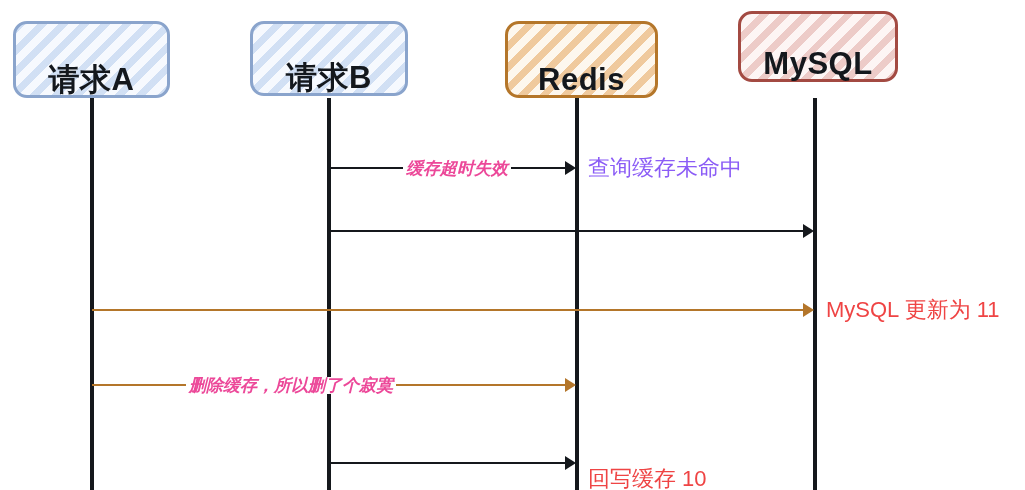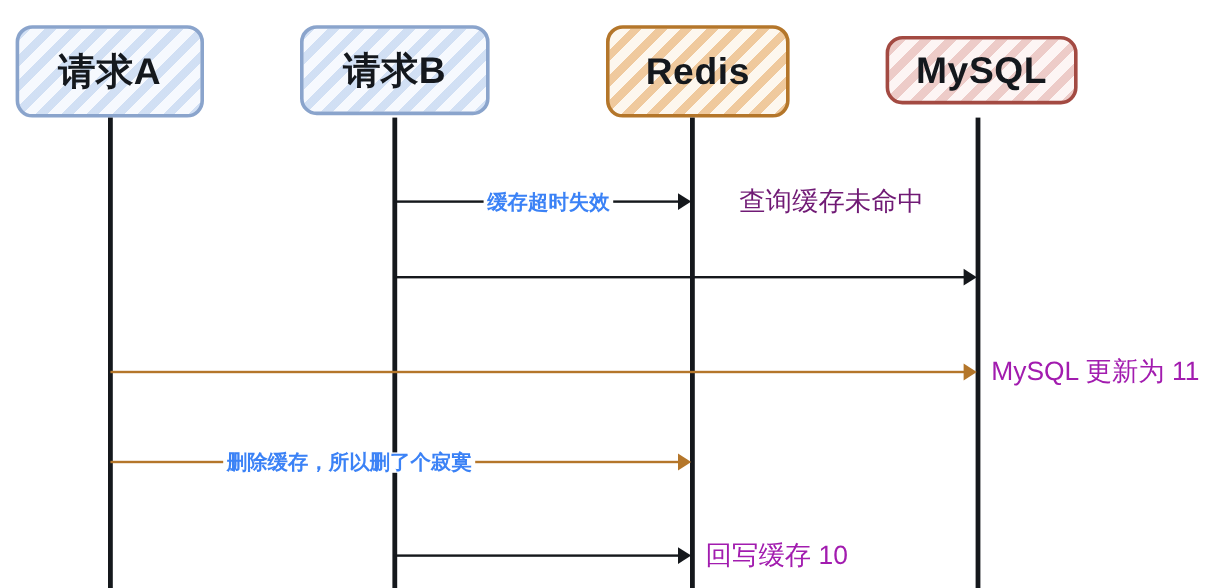--- a/index.html
+++ b/index.html
@@ -18,21 +18,21 @@
     overflow: hidden;
   }
   
   .actor-box {
     position: absolute;
     box-sizing: border-box;
     border-radius: 14px;
     border-width: 3px;
     border-style: solid;
     display: flex;
-    align-items: center;
+    align-items: flex-end;
     justify-content: center;
   }
   .actor-label {
     font-size: 31px;
     font-weight: 700;
     color: #14181d;
     letter-spacing: 0.5px;
     line-height: 1;
     user-select: none;
   }
@@ -97,23 +97,23 @@
     line-height: 1;
     user-select: none;
   }
   .msg-note {
     position: absolute;
     font-size: 22px;
     white-space: nowrap;
     line-height: 1;
     user-select: none;
   }
-  .c-black { color: #701a75; margin-left: 28px; }
-  .c-red   { color: #3b82f6; }
-  .c-orange{ color: #a21caf; }
+  .c-black { color: #8b5cf6; }
+  .c-red   { color: #ec4899; font-style: italic; }
+  .c-orange{ color: #ef4444; }
   .bg-black { background: #15181c; }
   .bg-orange{ background: #b4762a; }
   .head-black { border-left: 11px solid #15181c; }
   .head-orange{ border-left: 11px solid #b4762a; }
 </style>
 </head>
 <body>
 
 <div id="canvas">
 
@@ -122,21 +122,21 @@
   </div>
 
   <div class="actor-box actor-blue" style="left:250px; top:21px; width:158px; height:75px;">
     <span class="actor-label">请求B</span>
   </div>
 
   <div class="actor-box actor-orange" style="left:505px; top:21px; width:153px; height:77px;">
     <span class="actor-label">Redis</span>
   </div>
 
-  <div class="actor-box actor-red" style="left:738px; top:30px; width:160px; height:57px;">
+  <div class="actor-box actor-red" style="left:738px; top:11px; width:160px; height:71px;">
     <span class="actor-label">MySQL</span>
   </div>
 
   <div class="lifeline" style="left:90px;  top:98px; height:392px;"></div>
   <div class="lifeline" style="left:327px; top:98px; height:392px;"></div>
   <div class="lifeline" style="left:575px; top:98px; height:392px;"></div>
   <div class="lifeline" style="left:813px; top:98px; height:392px;"></div>
 
   <div class="msg-line bg-black" style="left:329px; top:167px; width:238px;"></div>
   <div class="msg-head head-black" style="left:565px; top:161px;"></div>
@@ -152,15 +152,15 @@
 
   <div class="msg-note c-orange" style="left:826px; top:299px;">MySQL 更新为 11</div>
 
   <div class="msg-line bg-orange" style="left:92px; top:384px; width:475px;"></div>
   <div class="msg-head head-orange" style="left:565px; top:378px;"></div>
   <div class="msg-label c-red" style="left:186px; top:377px;">删除缓存，所以删了个寂寞</div>
 
   <div class="msg-line bg-black" style="left:329px; top:462px; width:238px;"></div>
   <div class="msg-head head-black" style="left:565px; top:456px;"></div>
 
-  <div class="msg-note c-orange" style="left:588px; top:452px;">回写缓存 10</div>
+  <div class="msg-note c-orange" style="left:588px; top:468px;">回写缓存 10</div>
 
 </div>
 
 </body></html>

